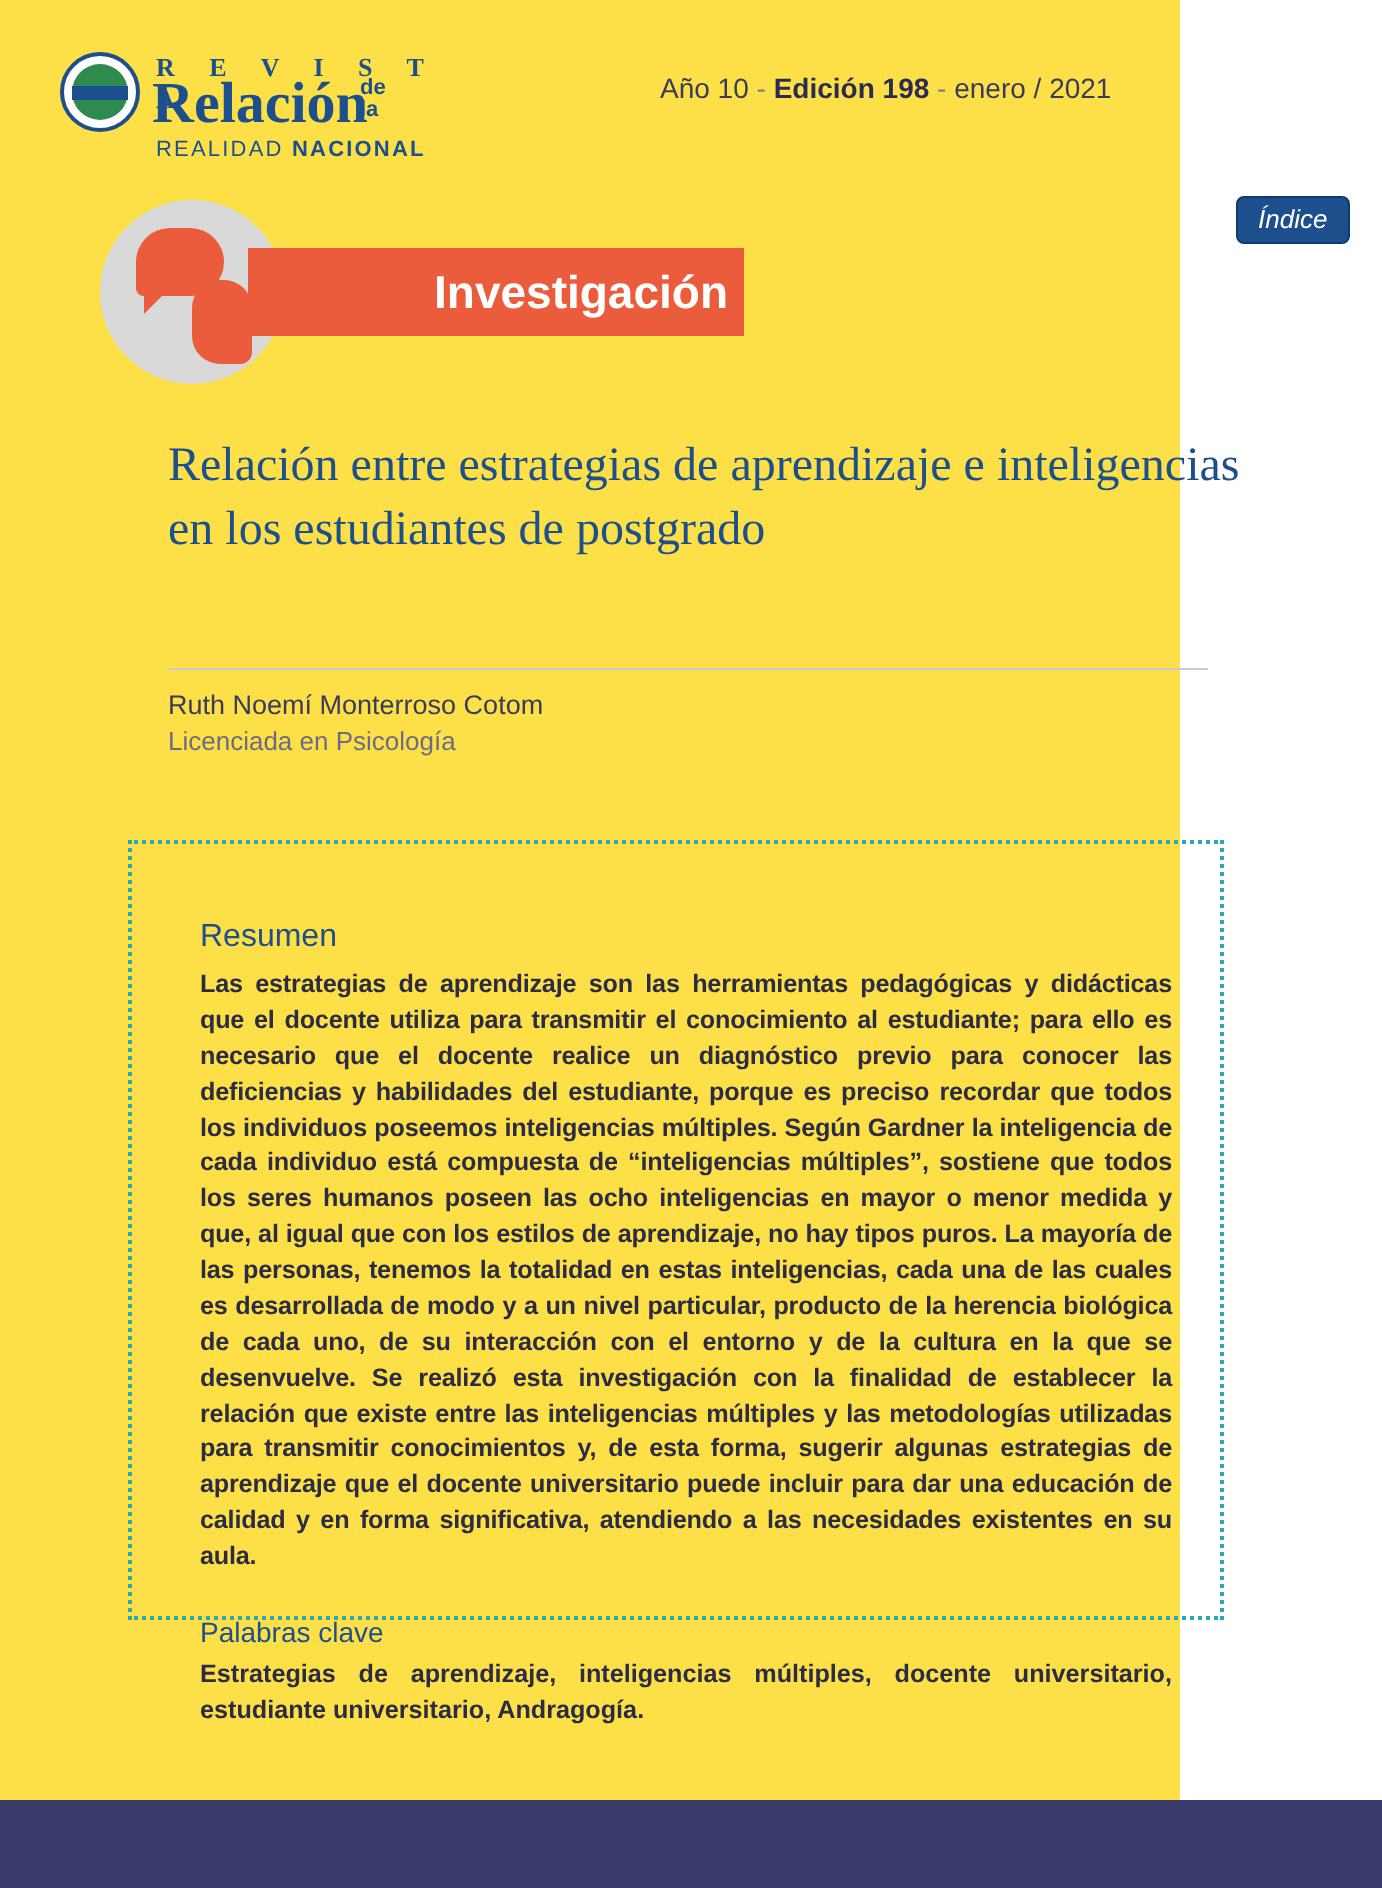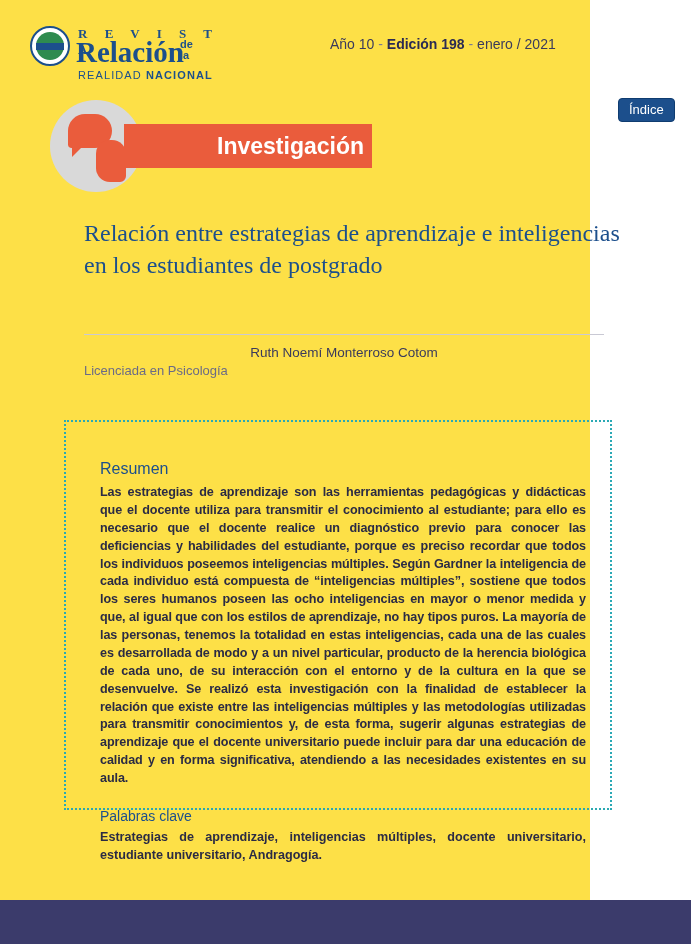--- a/index.html
+++ b/index.html
@@ -143,20 +143,21 @@
   .index-chip {
     position: absolute;
     left: 618px;
     top: 98px;
     padding: 3px 10px 4px;
     border-radius: 4px;
     background: #1c4f8c;
     color: #ffffff;
     font-size: 13px;
     border: 1px solid #0f3c70;
+    font-style: italic;
   }
 
   
   .banner-circle {
     position: absolute;
     left: 50px;
     top: 100px;
     width: 92px;
     height: 92px;
     border-radius: 50%;
@@ -226,21 +227,20 @@
   .author-rule {
     width: 520px;
     height: 1px;
     background: #c9c9d4;
     margin-bottom: 10px;
   }
   .author-name {
     font-size: 13.5px;
     color: #3a3a5c;
     margin-bottom: 3px;
-    text-align: center;
   }
   .author-role {
     font-size: 13px;
     color: #6b6b86;
   }
 
   
   .abstract-box {
     position: absolute;
     left: 64px;

